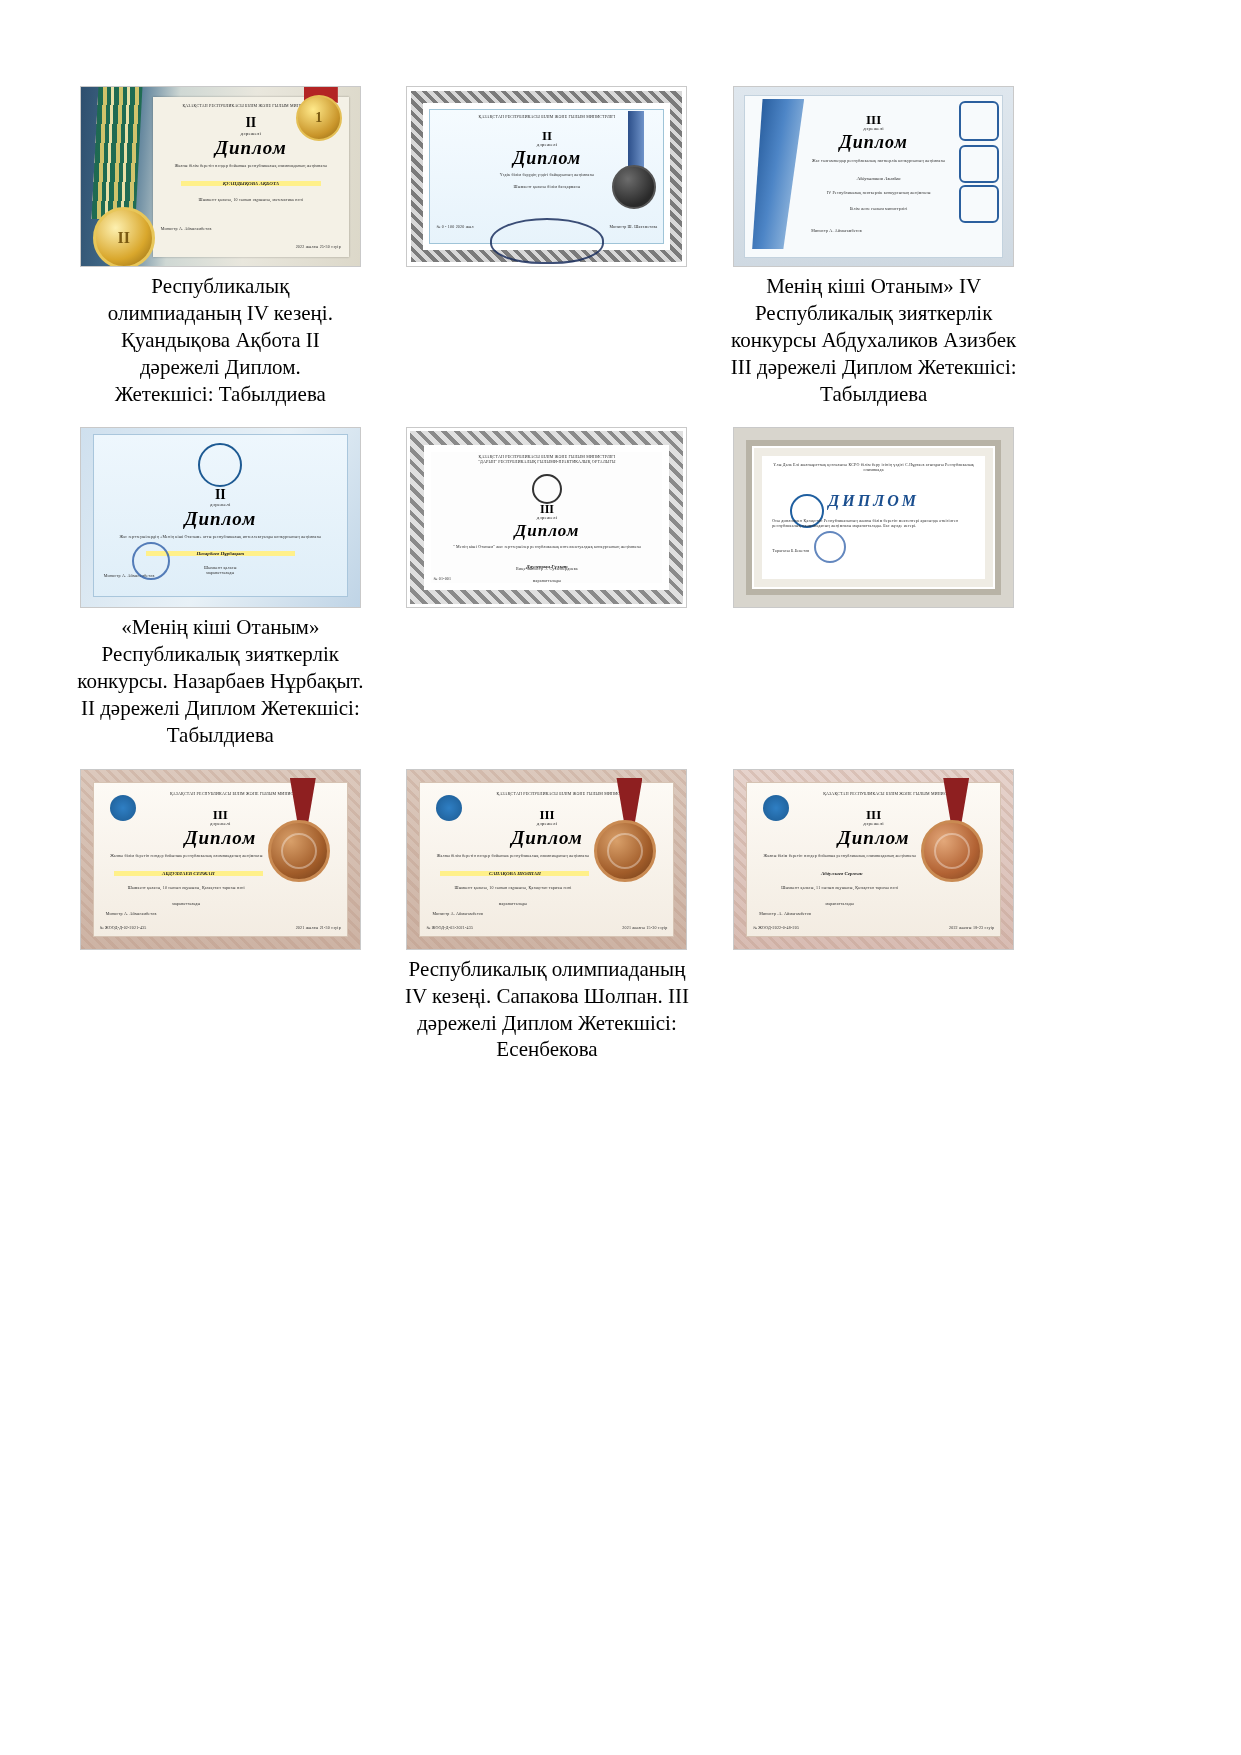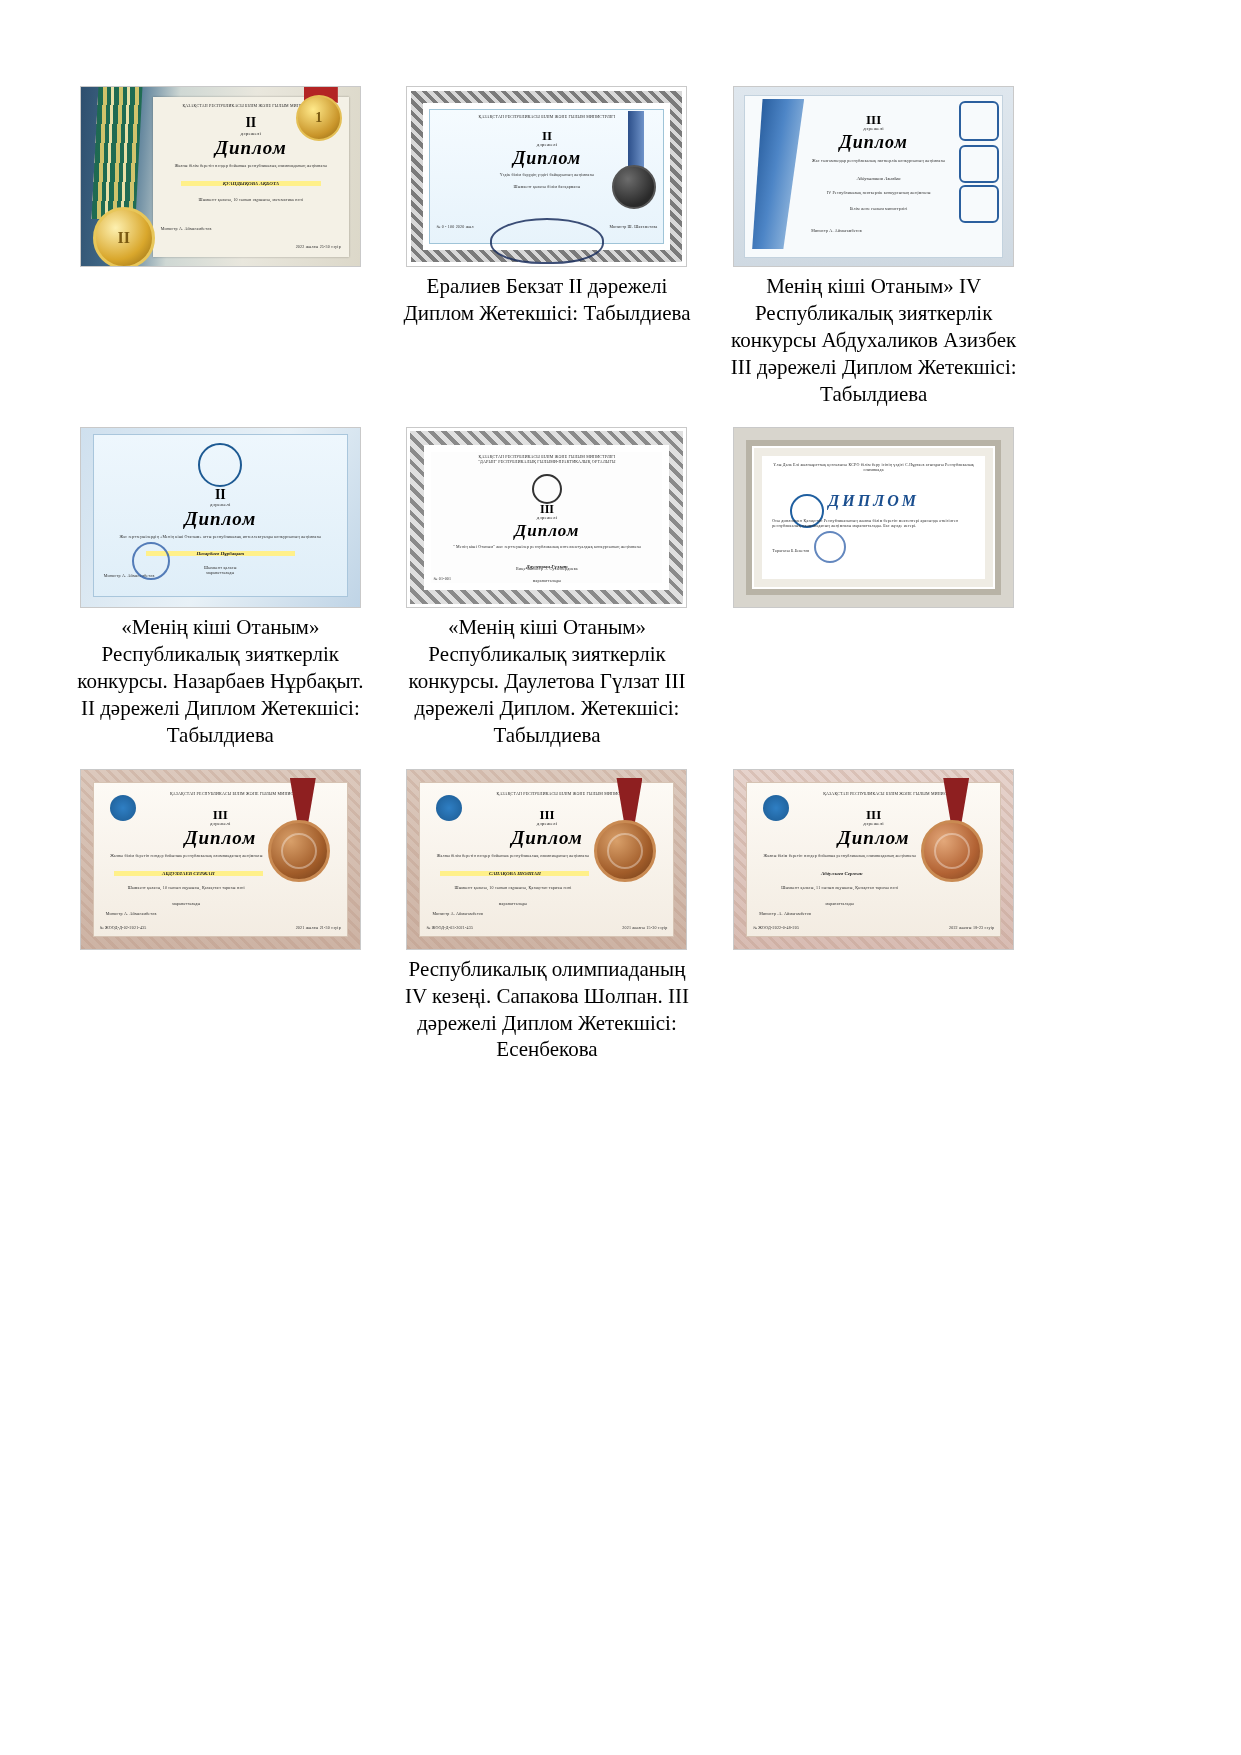--- a/index.html
+++ b/index.html
@@ -146,41 +146,41 @@
           <div class="tinytext" style="position:absolute;left:10px;right:10px;top:66px;">Жалпы білім беретін пәндер бойынша республикалық олимпиаданың жеңімпазы</div>
           <div class="smalltext hl" style="position:absolute;left:28px;right:28px;top:84px;font-style:italic;font-weight:bold;">ҚУАНДЫҚОВА АҚБОТА</div>
           <div class="tinytext" style="position:absolute;left:10px;right:10px;top:100px;">Шымкент қаласы, 10 сынып оқушысы, математика пәні</div>
           <div class="tinytext" style="position:absolute;left:8px;right:8px;bottom:26px;text-align:left;">Министр                    А. Аймағамбетов</div>
           <div class="tinytext" style="position:absolute;left:8px;right:8px;bottom:8px;text-align:right;">2022 жылғы 25-30 сәуір</div>
         </div>
         <div class="c1-rib2"></div>
         <div class="c1-medal2"></div>
         <div class="c1-medal"></div>
       </div>
+      <div class="caption">Республикалық олимпиаданың IV кезеңі. Қуандықова Ақбота II дәрежелі Диплом. Жетекшісі: Табылдиева</div>
     </div>
 
     <div class="cell r1c2">
       <div class="cert-frame">
         <div class="c2-bg"></div>
         <div class="c2-border"></div>
         <div class="c2-in">
           <div class="tinytext" style="position:absolute;left:6px;right:6px;top:4px;">ҚАЗАҚСТАН РЕСПУБЛИКАСЫ БІЛІМ ЖӘНЕ ҒЫЛЫМ МИНИСТРЛІГІ</div>
           <div class="roman" style="position:absolute;left:0;right:0;top:18px;text-align:center;font-size:13px;">II</div>
           <div class="tinytext" style="position:absolute;left:0;right:0;top:32px;font-size:5px;">дәрежелі</div>
           <div class="dip-word" style="position:absolute;left:0;right:0;top:38px;text-align:center;font-size:18px;">Диплом</div>
           <div class="tinytext" style="position:absolute;left:16px;right:16px;top:62px;">Үздік білім берудің үздігі байқауының жеңімпазы</div>
           <div class="tinytext" style="position:absolute;left:16px;right:16px;top:74px;">Шымкент қаласы білім басқармасы</div>
           <div class="c2-orn"></div>
           <div class="tinytext" style="position:absolute;left:6px;bottom:14px;">№ 0 - 100        2020 жыл</div>
           <div class="tinytext" style="position:absolute;right:6px;bottom:14px;">Министр         Ш. Шаяхметова</div>
         </div>
         <div class="c2-ribbon"></div>
         <div class="c2-med"></div>
       </div>
-      <div class="caption">Ералиев Бекзат  II дәрежелі Диплом Жетекшісі: Табылдиева</div>
     </div>
 
     <div class="cell r1c3">
       <div class="cert-frame">
         <div class="c3-bg"></div>
         <div class="c3-doc">
           <div class="roman" style="position:absolute;left:0;right:0;top:16px;text-align:center;font-size:13px;">III</div>
           <div class="tinytext" style="position:absolute;left:0;right:0;top:30px;font-size:5px;">дәрежелі</div>
           <div class="dip-word" style="position:absolute;left:0;right:0;top:36px;text-align:center;font-size:18px;">Диплом</div>
           <div class="tinytext" style="position:absolute;left:66px;right:56px;top:62px;">Жас талғампаздар республикалық зияткерлік конкурсының жеңімпазы</div>
@@ -225,21 +225,20 @@
           <div class="roman" style="position:absolute;left:0;right:0;top:50px;text-align:center;font-size:12px;">III</div>
           <div class="tinytext" style="position:absolute;left:0;right:0;top:63px;font-size:5px;">дәрежелі</div>
           <div class="dip-word" style="position:absolute;left:0;right:0;top:69px;text-align:center;font-size:17px;">Диплом</div>
           <div class="tinytext" style="position:absolute;left:10px;right:10px;top:92px;">" Менің кіші Отаным"  жас зерттеушілер республикалық интеллектуалдық конкурсының жеңімпазы</div>
           <div class="smalltext" style="position:absolute;left:40px;right:40px;top:112px;font-style:italic;font-weight:bold;">Даулетова Гүлзат</div>
           <div class="tinytext" style="position:absolute;left:10px;right:10px;top:126px;">марапатталады</div>
           <div class="tinytext" style="position:absolute;left:4px;right:4px;bottom:12px;text-align:center;">Вице-министр                Э. Суханбердиева</div>
           <div class="tinytext" style="position:absolute;left:2px;bottom:2px;">№ 01-001</div>
         </div>
       </div>
-      <div class="caption">«Менің кіші Отаным» Республикалық зияткерлік конкурсы. Даулетова Гүлзат III дәрежелі Диплом. Жетекшісі: Табылдиева</div>
     </div>
 
     <div class="cell r2c3">
       <div class="cert-frame">
         <div class="c6-bg"></div>
         <div class="c6-frame">
           <div class="c6-doc">
             <div class="tinytext" style="position:absolute;left:6px;right:6px;top:6px;">Ұлы Дала Елі жалпыұлттық қозғалысы КСРО білім беру ісінің үздігі С.Нұртаев атындағы Республикалық олимпиада</div>
             <div class="c6-logo"></div>
             <div class="dip-word" style="position:absolute;left:0;right:0;top:36px;text-align:center;font-size:16px;letter-spacing:3px;color:#1b4f8f;">ДИПЛОМ</div>

